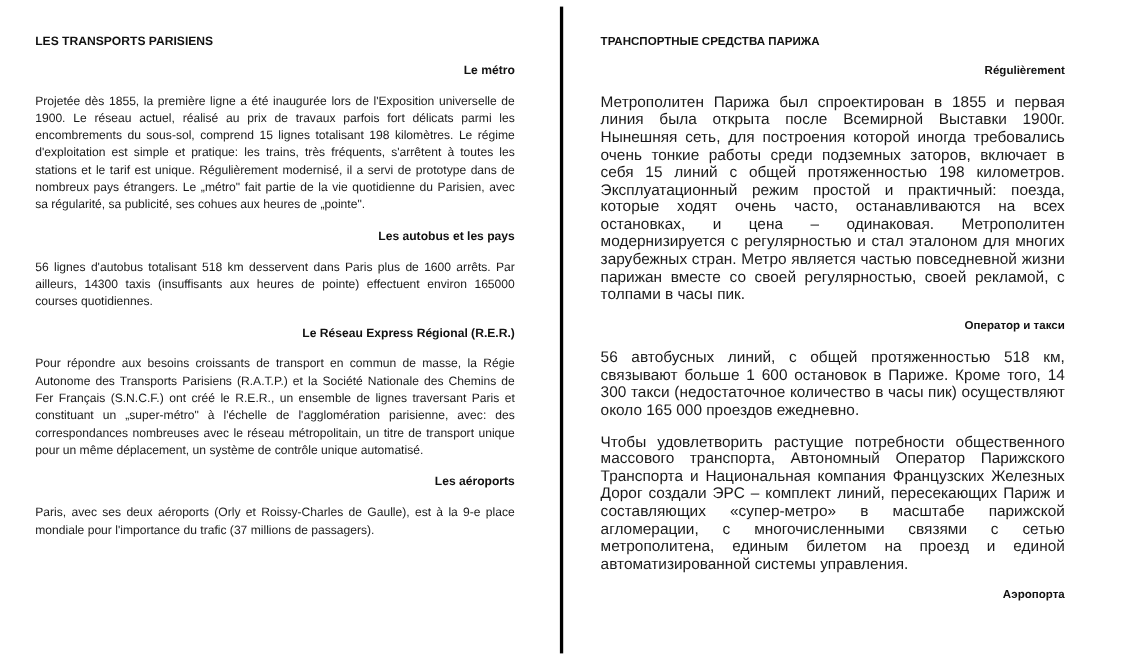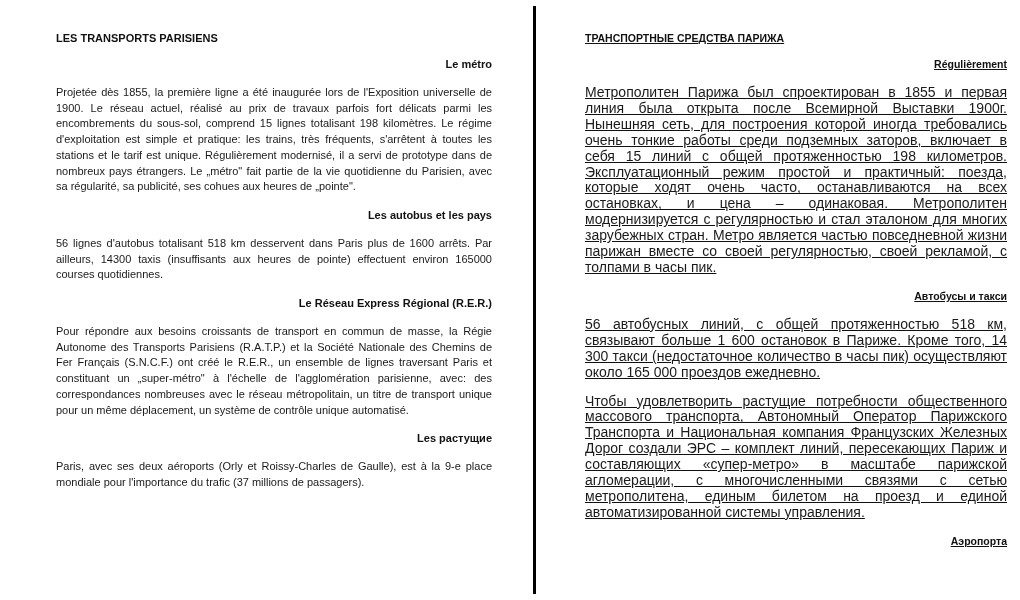--- a/index.html
+++ b/index.html
@@ -14,34 +14,32 @@
       overflow: hidden;
       font-family: "Liberation Sans", "DejaVu Sans", sans-serif;
       color: #111111;
     }
     .page {
       position: absolute;
       top: 0;
       left: 0;
       width: 912px;
       height: 600px;
-      margin-left: 24px;
     }
     .column {
       position: absolute;
       top: 31px;
     }
     .col-left {
       left: 32px;
       width: 436px;
     }
     .col-right {
-      left: 561px;
+      left: 546px;
       width: 422px;
-      text-decoration: underline;
     }
     .divider {
       position: absolute;
       left: 509px;
       top: 6px;
       width: 3px;
       height: 588px;
       background: #000000;
     }
     .doc-title {
@@ -91,37 +89,37 @@
       <div class="section-heading">Les autobus et les pays</div>
       <p class="section-body">56 lignes d'autobus totalisant 518 km desservent dans Paris plus de 1600 arrêts. Par ailleurs, 14300 taxis (insuffisants aux heures de pointe) effectuent environ 165000 courses quotidiennes.</p>
     </div>
 
     <div>
       <div class="section-heading">Le Réseau Express Régional (R.E.R.)</div>
       <p class="section-body">Pour répondre aux besoins croissants de transport en commun de masse, la Régie Autonome des Transports Parisiens (R.A.T.P.) et la Société Nationale des Chemins de Fer Français (S.N.C.F.) ont créé le R.E.R., un ensemble de lignes traversant Paris et constituant un „super-métro" à l'échelle de l'agglomération parisienne, avec: des correspondances nombreuses avec le réseau métropolitain, un titre de transport unique pour un même déplacement, un système de contrôle unique automatisé.</p>
     </div>
 
     <div>
-      <div class="section-heading">Les растущие</div>
+      <div class="section-heading">Les aéroports</div>
       <p class="section-body">Paris, avec ses deux aéroports (Orly et Roissy-Charles de Gaulle), est à la 9-e place mondiale pour l'importance du trafic (37 millions de passagers).</p>
     </div>
   </div>
 
   <div class="divider"></div>
 
   <div class="column col-right">
     <div class="doc-title">ТРАНСПОРТНЫЕ СРЕДСТВА ПАРИЖА</div>
 
     <div>
       <div class="section-heading">Régulièrement</div>
       <p class="section-body">Метрополитен Парижа был спроектирован в 1855 и первая линия была открыта после Всемирной Выставки 1900г. Нынешняя сеть, для построения которой иногда требовались очень тонкие работы среди подземных заторов, включает в себя 15 линий с общей протяженностью 198 километров. Эксплуатационный режим простой и практичный: поезда, которые ходят очень часто, останавливаются на всех остановках, и цена – одинаковая. Метрополитен модернизируется с регулярностью и стал эталоном для многих зарубежных стран. Метро является частью повседневной жизни парижан вместе со своей регулярностью, своей рекламой, с толпами в часы пик.</p>
     </div>
 
     <div>
-      <div class="section-heading">Автобусы и такси</div>
+      <div class="section-heading">Оператор и такси</div>
       <p class="section-body">56 автобусных линий, с общей протяженностью 518 км, связывают больше 1 600 остановок в Париже. Кроме того, 14 300 такси (недостаточное количество в часы пик) осуществляют около 165 000 проездов ежедневно.</p>
     </div>
 
     <div>
       <p class="section-body">Чтобы удовлетворить растущие потребности общественного массового транспорта, Автономный Оператор Парижского Транспорта и Национальная компания Французских Железных Дорог создали ЭРС – комплект линий, пересекающих Париж и составляющих «супер-метро» в масштабе парижской агломерации, с многочисленными связями с сетью метрополитена, единым билетом на проезд и единой автоматизированной системы управления.</p>
     </div>
 
     <div>
       <div class="section-heading">Аэропорта</div>
     </div>

